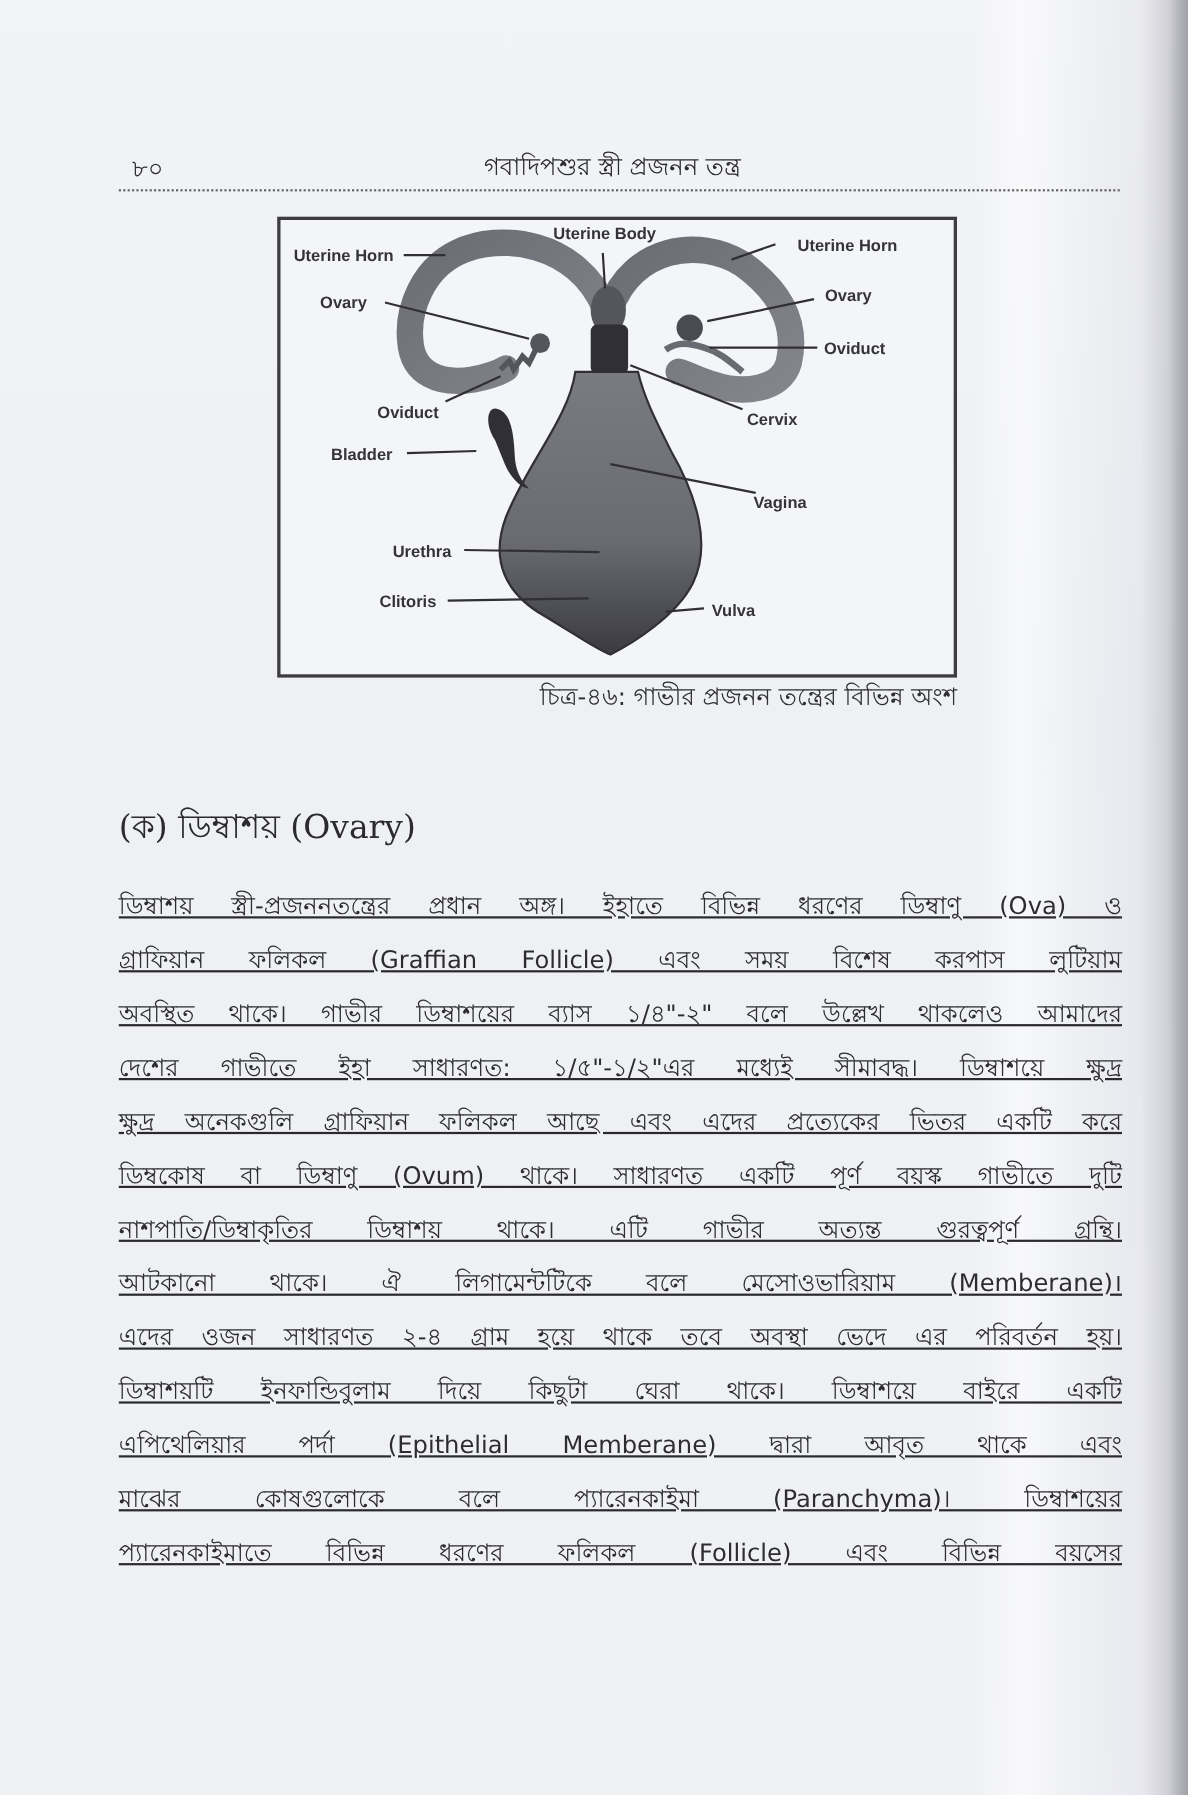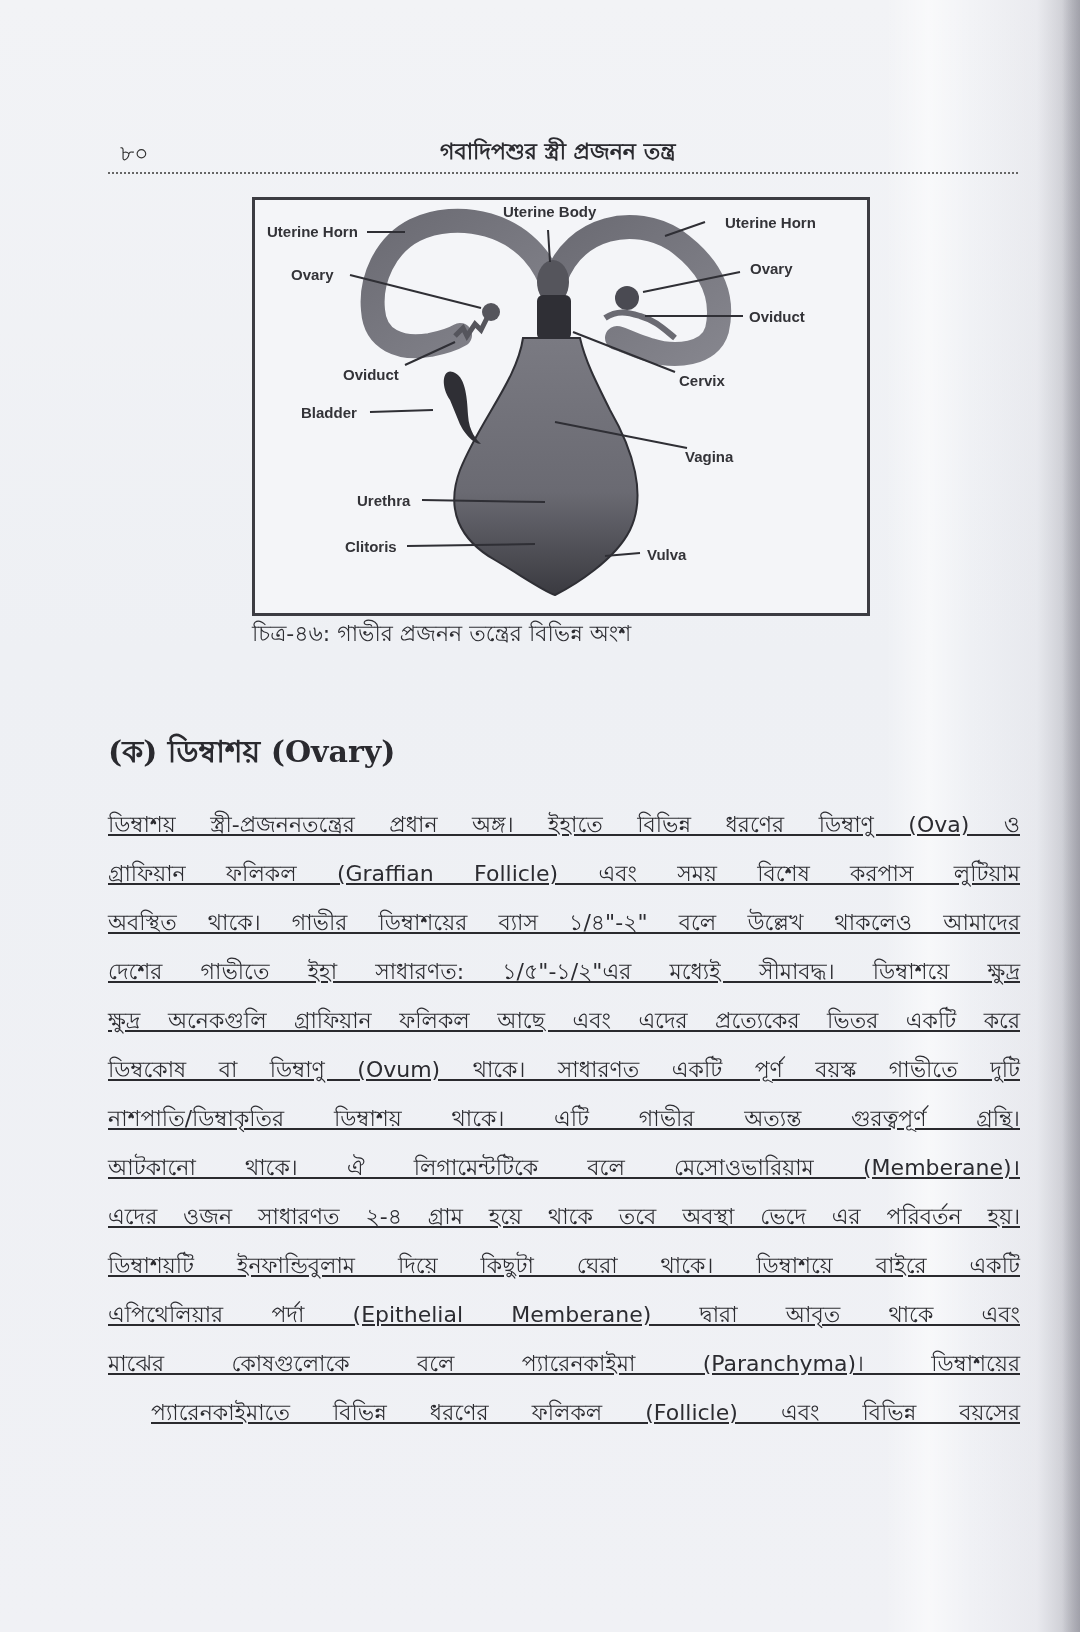--- a/index.html
+++ b/index.html
@@ -43,21 +43,21 @@
       top: 4px;
       font-family: "DejaVu Sans", sans-serif;
       font-size: 22px;
       color: #333;
     }
     .running-title {
       position: absolute;
       left: 320px;
       top: 2px;
       font-family: "DejaVu Sans", sans-serif;
-      font-weight: bold;
+      font-weight: normal;
       font-size: 22px;
       color: #2b2b30;
     }
     .header-rule {
       position: absolute;
       left: 108px;
       top: 172px;
       width: 910px;
       height: 0;
       border-bottom: 2px dotted #666;
@@ -82,31 +82,31 @@
       font-family: "Liberation Sans", sans-serif;
       font-weight: bold;
       font-size: 15px;
       fill: #333338;
     }
     .caption {
       position: absolute;
       left: 252px;
       top: 616px;
       width: 618px;
-      text-align: left;
+      text-align: right;
       font-family: "DejaVu Sans", sans-serif;
       font-size: 22px;
       color: #2e2e33;
     }
     .section-heading {
       position: absolute;
       left: 108px;
       top: 728px;
       font-family: "DejaVu Serif", "Liberation Serif", serif;
-      font-weight: bold;
+      font-weight: normal;
       font-size: 30px;
       color: #2a2a2f;
     }
     .body-text {
       position: absolute;
       left: 108px;
       top: 800px;
       width: 912px;
       text-decoration: underline;
     }
@@ -116,21 +116,20 @@
       font-size: 22px;
       line-height: 49px;
       text-align: justify;
       text-align-last: justify;
       color: #2c2c31;
       white-space: nowrap;
       overflow: visible;
     }
     .line.last {
       text-align-last: justify;
-      margin-left: 43px;
     }
   </style>
 </head>
 <body>
 
 <div class="page">
   <div class="curl-shadow"></div>
 
   <div class="header">
     <span class="page-num">৮০</span>

